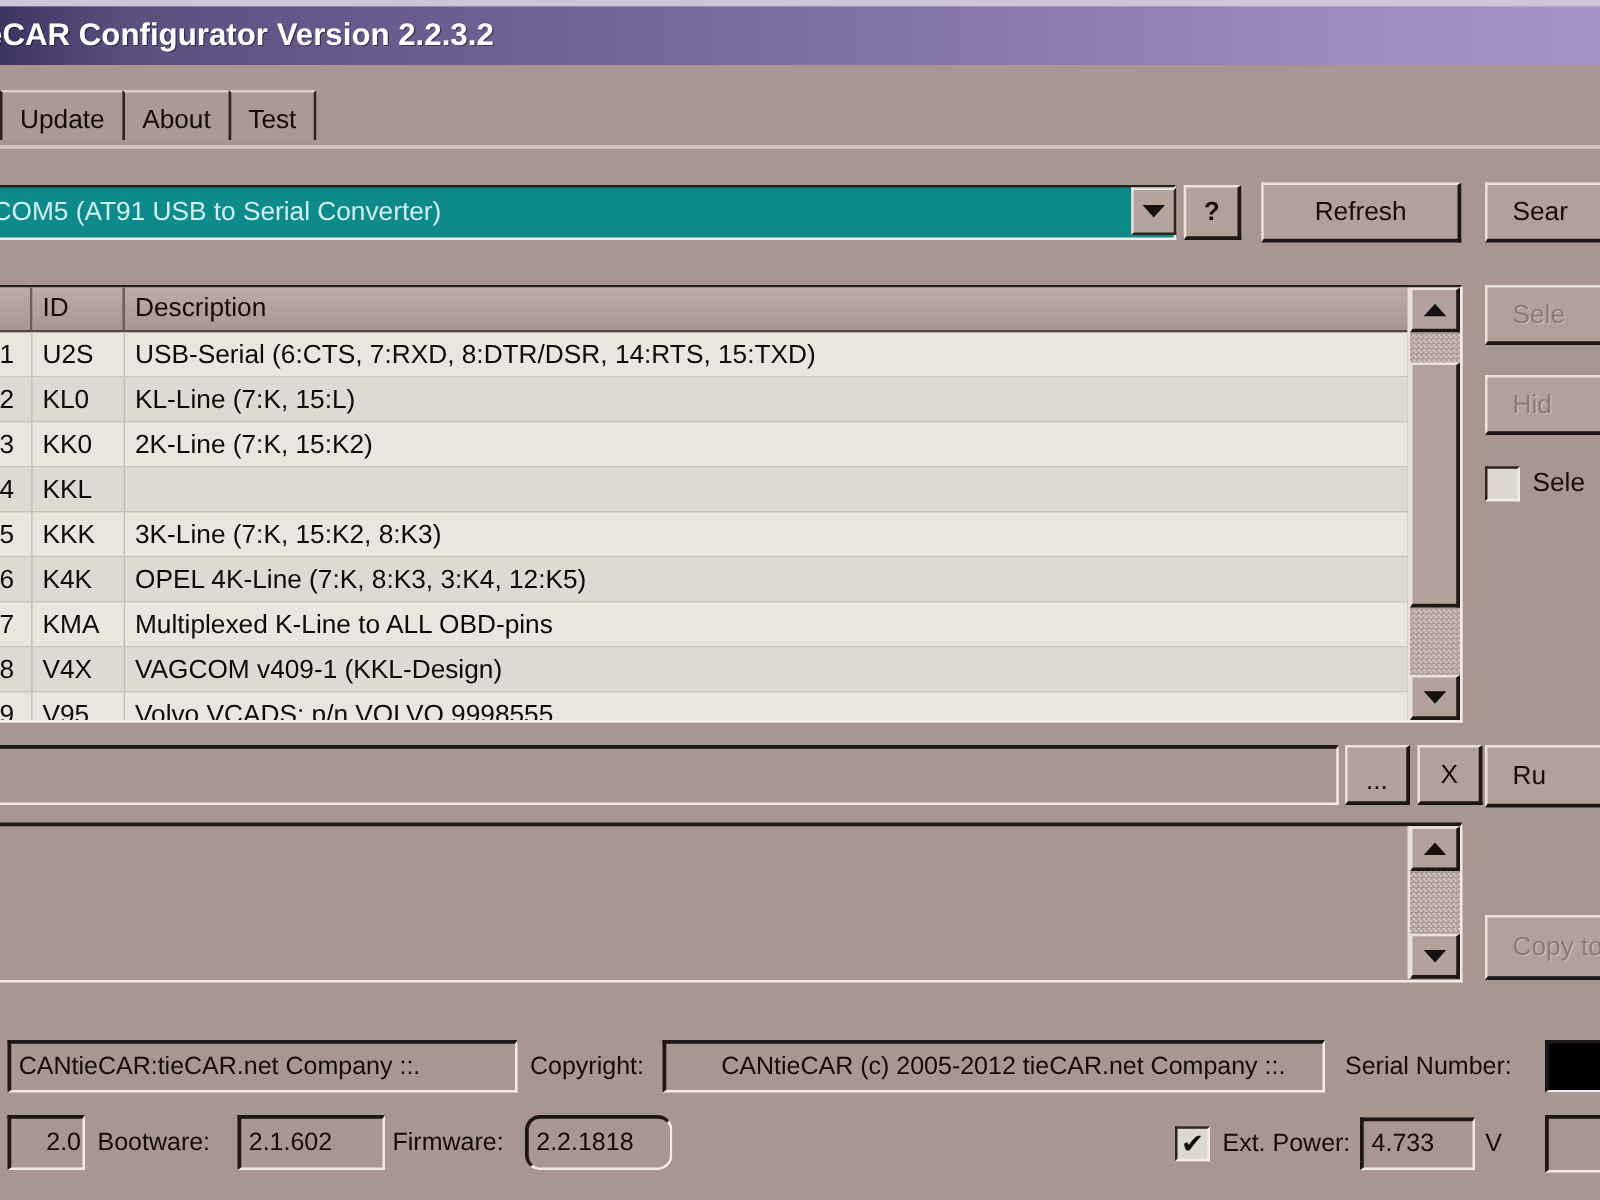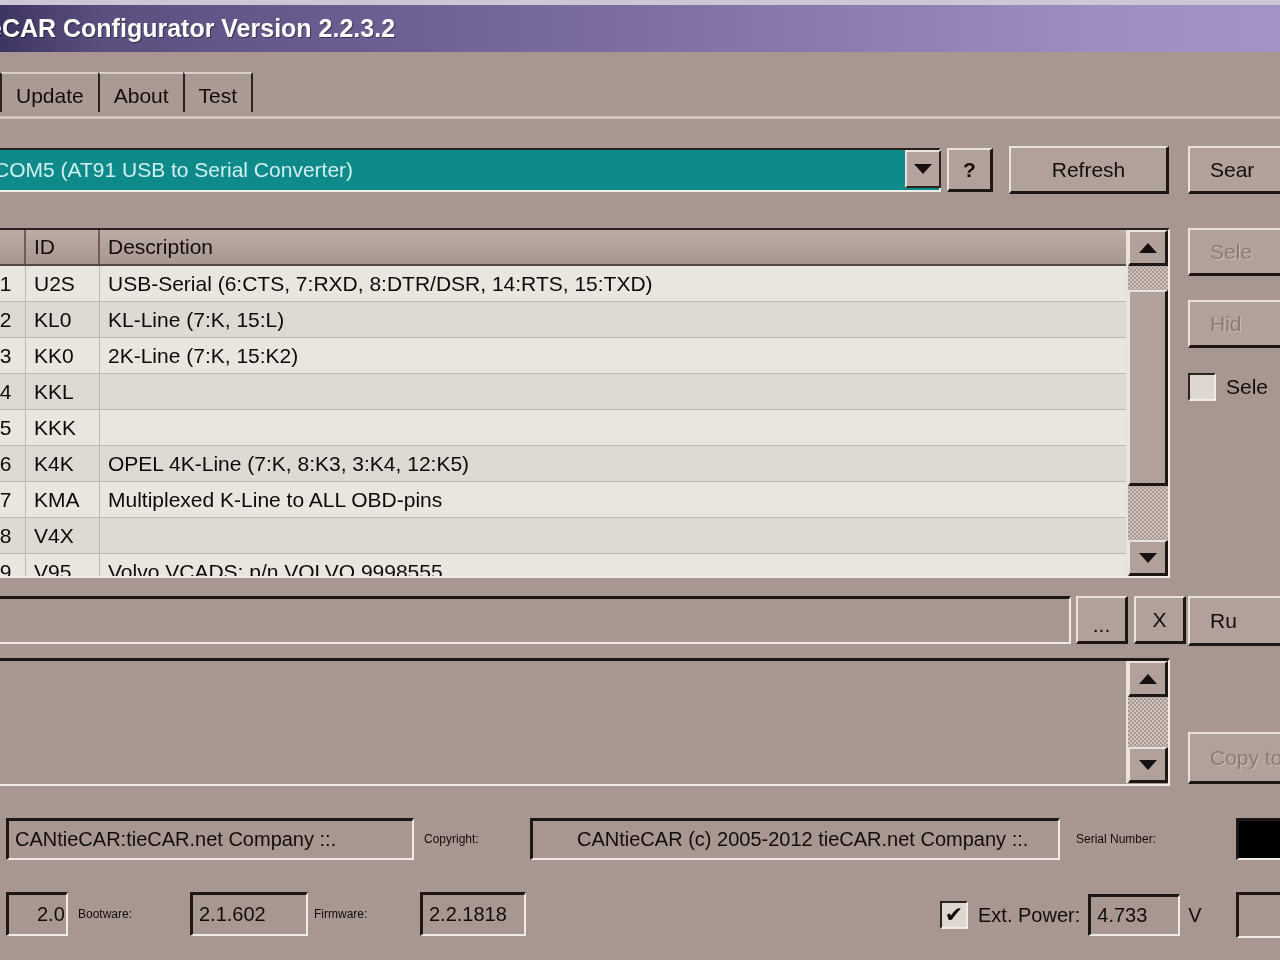--- a/index.html
+++ b/index.html
@@ -233,54 +233,54 @@
   }
   #log-scroll {
     position: absolute; right: 0; top: 0; width: 42px; height: 122px;
     background: #a89690;
     border-left: 2px solid #e9e2dc;
   }
   #copyto-btn { position: absolute; left: 1188px; top: 732px; width: 140px; height: 52px; justify-content: flex-start; padding-left: 20px; }
 
   
   #footer { position: absolute; left: 0; top: 812px; width: 1280px; height: 148px; background: #a89690; }
-  #footer-top { position: absolute; left: 0; top: 6px; width: 1280px; height: 44px; }
+  #footer-top { position: absolute; left: 0; top: 20px; width: 1280px; height: 44px; }
   #footer-bot { position: absolute; left: 0; top: 80px; width: 1280px; height: 50px; }
 
   .field {
     background: #a89690;
     border-top: 3px solid #1d1715;
     border-left: 3px solid #1d1715;
     border-right: 2px solid #f0ebe6;
     border-bottom: 2px solid #f0ebe6;
     font-size: 20px; color: #120d0b;
     display: flex; align-items: center;
     padding-left: 6px;
     white-space: nowrap; overflow: hidden;
   }
-  .flabel { font-size: 12px; color: #120d0b; display: flex; align-items: center; white-space: nowrap; }
+  .flabel { font-size: 20px; color: #120d0b; display: flex; align-items: center; white-space: nowrap; }
 
   #company-field { position: absolute; left: 6px; top: 0; width: 408px; height: 42px; }
   #copyright-label { position: absolute; left: 424px; top: 0; height: 42px; }
   #copyright-field { position: absolute; left: 530px; top: 0; width: 530px; height: 42px; padding-left: 44px; }
   #serial-label { position: absolute; left: 1076px; top: 0; height: 42px; }
   #serial-field {
     position: absolute; left: 1236px; top: 0; width: 96px; height: 42px;
     background: #000000;
     border-top: 3px solid #1d1715;
     border-left: 3px solid #1d1715;
     border-right: 2px solid #f0ebe6;
     border-bottom: 2px solid #f0ebe6;
   }
 
   #hw-field { position: absolute; left: 6px; top: 0; width: 62px; height: 44px; padding-left: 28px; }
   #bootware-label { position: absolute; left: 78px; top: 0; height: 44px; }
   #bootware-field { position: absolute; left: 190px; top: 0; width: 118px; height: 44px; }
   #firmware-label { position: absolute; left: 314px; top: 0; height: 44px; }
-  #firmware-field { position: absolute; left: 420px; top: 0; width: 106px; height: 44px; }
+  #firmware-field { position: absolute; left: 420px; top: 0; width: 118px; height: 44px; border-radius: 12px; }
 
   #extpower-group { position: absolute; left: 940px; top: 2px; height: 42px; display: flex; align-items: center; }
   #extpower-label { font-size: 20px; color: #120d0b; margin-left: 10px; white-space: nowrap; }
   #extpower-field { width: 92px; height: 42px; margin-left: 8px; }
   #volt-unit { font-size: 20px; color: #120d0b; margin-left: 8px; }
   #extra-field { position: absolute; left: 1236px; top: 0; width: 96px; height: 46px; }
 </style>
 </head>
 <body>
 
@@ -334,34 +334,36 @@
         <div class="td c1">KK0</div>
         <div class="td c2">2K-Line (7:K, 15:K2)</div>
       </div>
       <div class="trow even">
         <div class="td c0">04</div>
         <div class="td c1">KKL</div>
       </div>
       <div class="trow odd">
         <div class="td c0">05</div>
         <div class="td c1">KKK</div>
+        <div class="td c2">3K-Line (7:K, 15:K2, 8:K3)</div>
       </div>
       <div class="trow even">
         <div class="td c0">06</div>
         <div class="td c1">K4K</div>
         <div class="td c2">OPEL 4K-Line (7:K, 8:K3, 3:K4, 12:K5)</div>
       </div>
       <div class="trow odd">
         <div class="td c0">07</div>
         <div class="td c1">KMA</div>
         <div class="td c2">Multiplexed K-Line to ALL OBD-pins</div>
       </div>
       <div class="trow even">
         <div class="td c0">08</div>
         <div class="td c1">V4X</div>
+        <div class="td c2">VAGCOM v409-1 (KKL-Design)</div>
       </div>
       <div class="trow odd">
         <div class="td c0">09</div>
         <div class="td c1">V95</div>
         <div class="td c2">Volvo VCADS: p/n VOLVO 9998555</div>
       </div>
     </div>
     <div id="table-scroll">
       <div class="sb-btn" style="position:absolute;left:0;top:0;">
         <span class="tri-up"></span>

